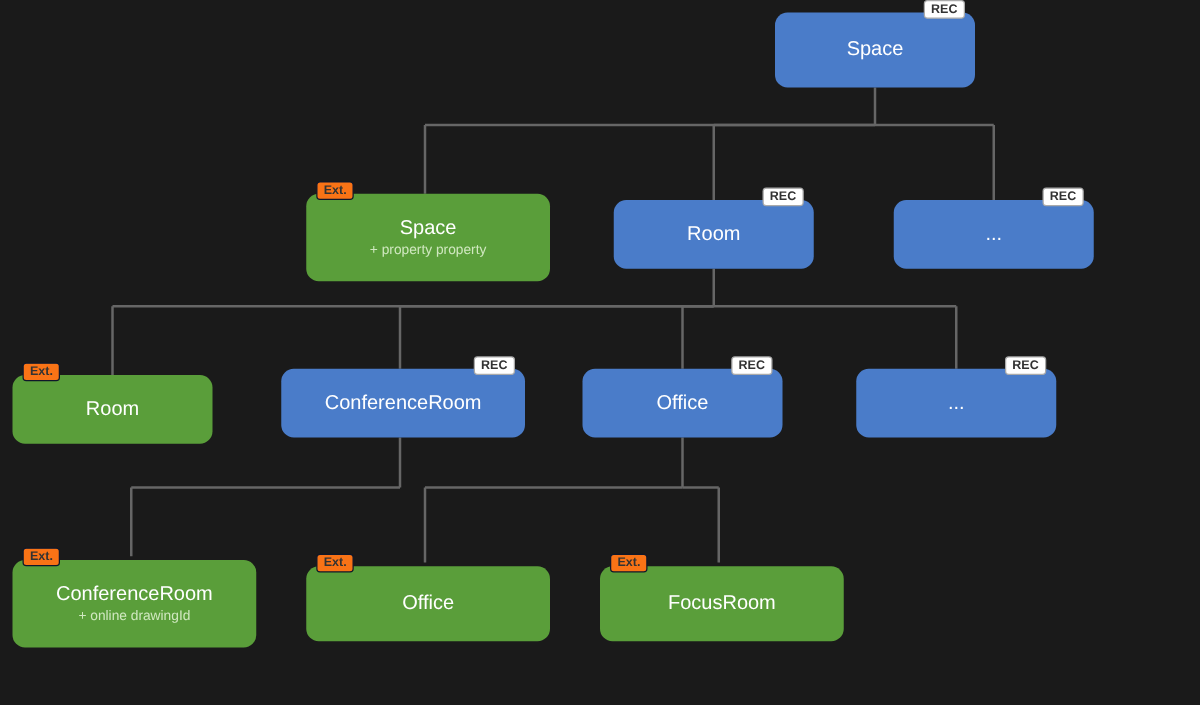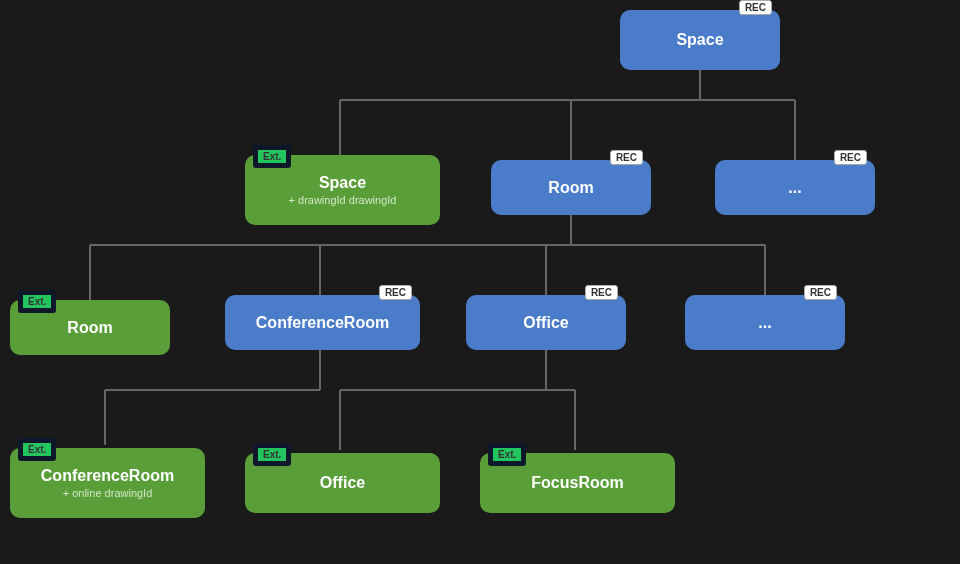--- a/index.html
+++ b/index.html
@@ -34,21 +34,21 @@
       color: white;
     }
 
     .node-green {
       background: #5a9e3a;
       color: white;
     }
 
     .node-label {
       font-size: 16px;
-      font-weight: bold;
+      font-weight: normal;
       color: white;
       text-align: center;
     }
 
     .node-sublabel {
       font-size: 11px;
       color: #d0e8c0;
       margin-top: 2px;
     }
 
@@ -62,27 +62,27 @@
       font-weight: bold;
       padding: 1px 5px;
       border-radius: 3px;
       border: 1px solid #aaa;
     }
 
     .badge-ext {
       position: absolute;
       top: -10px;
       left: 8px;
-      background: #22c55e;
+      background: #f97316;
       color: #333;
       font-size: 10px;
       font-weight: bold;
       padding: 1px 5px;
       border-radius: 3px;
-      border: 5px solid #0f172a;
+      border: 1px solid #0f172a;
     }
 
     svg.connectors {
       position: absolute;
       top: 0;
       left: 0;
       width: 960px;
       height: 564px;
       z-index: 0;
     }
@@ -129,21 +129,21 @@
   </svg>
 
   <div class="node node-blue" style="left:620px; top:10px; width:160px; height:60px;">
     <span class="badge">REC</span>
     <span class="node-label">Space</span>
   </div>
 
   <div class="node node-green" style="left:245px; top:155px; width:195px; height:70px;">
     <span class="badge-ext">Ext.</span>
     <span class="node-label">Space</span>
-    <span class="node-sublabel">+ drawingId drawingId</span>
+    <span class="node-sublabel">+ property property</span>
   </div>
 
   <div class="node node-blue" style="left:491px; top:160px; width:160px; height:55px;">
     <span class="badge">REC</span>
     <span class="node-label">Room</span>
   </div>
 
   <div class="node node-blue" style="left:715px; top:160px; width:160px; height:55px;">
     <span class="badge">REC</span>
     <span class="node-label">...</span>

